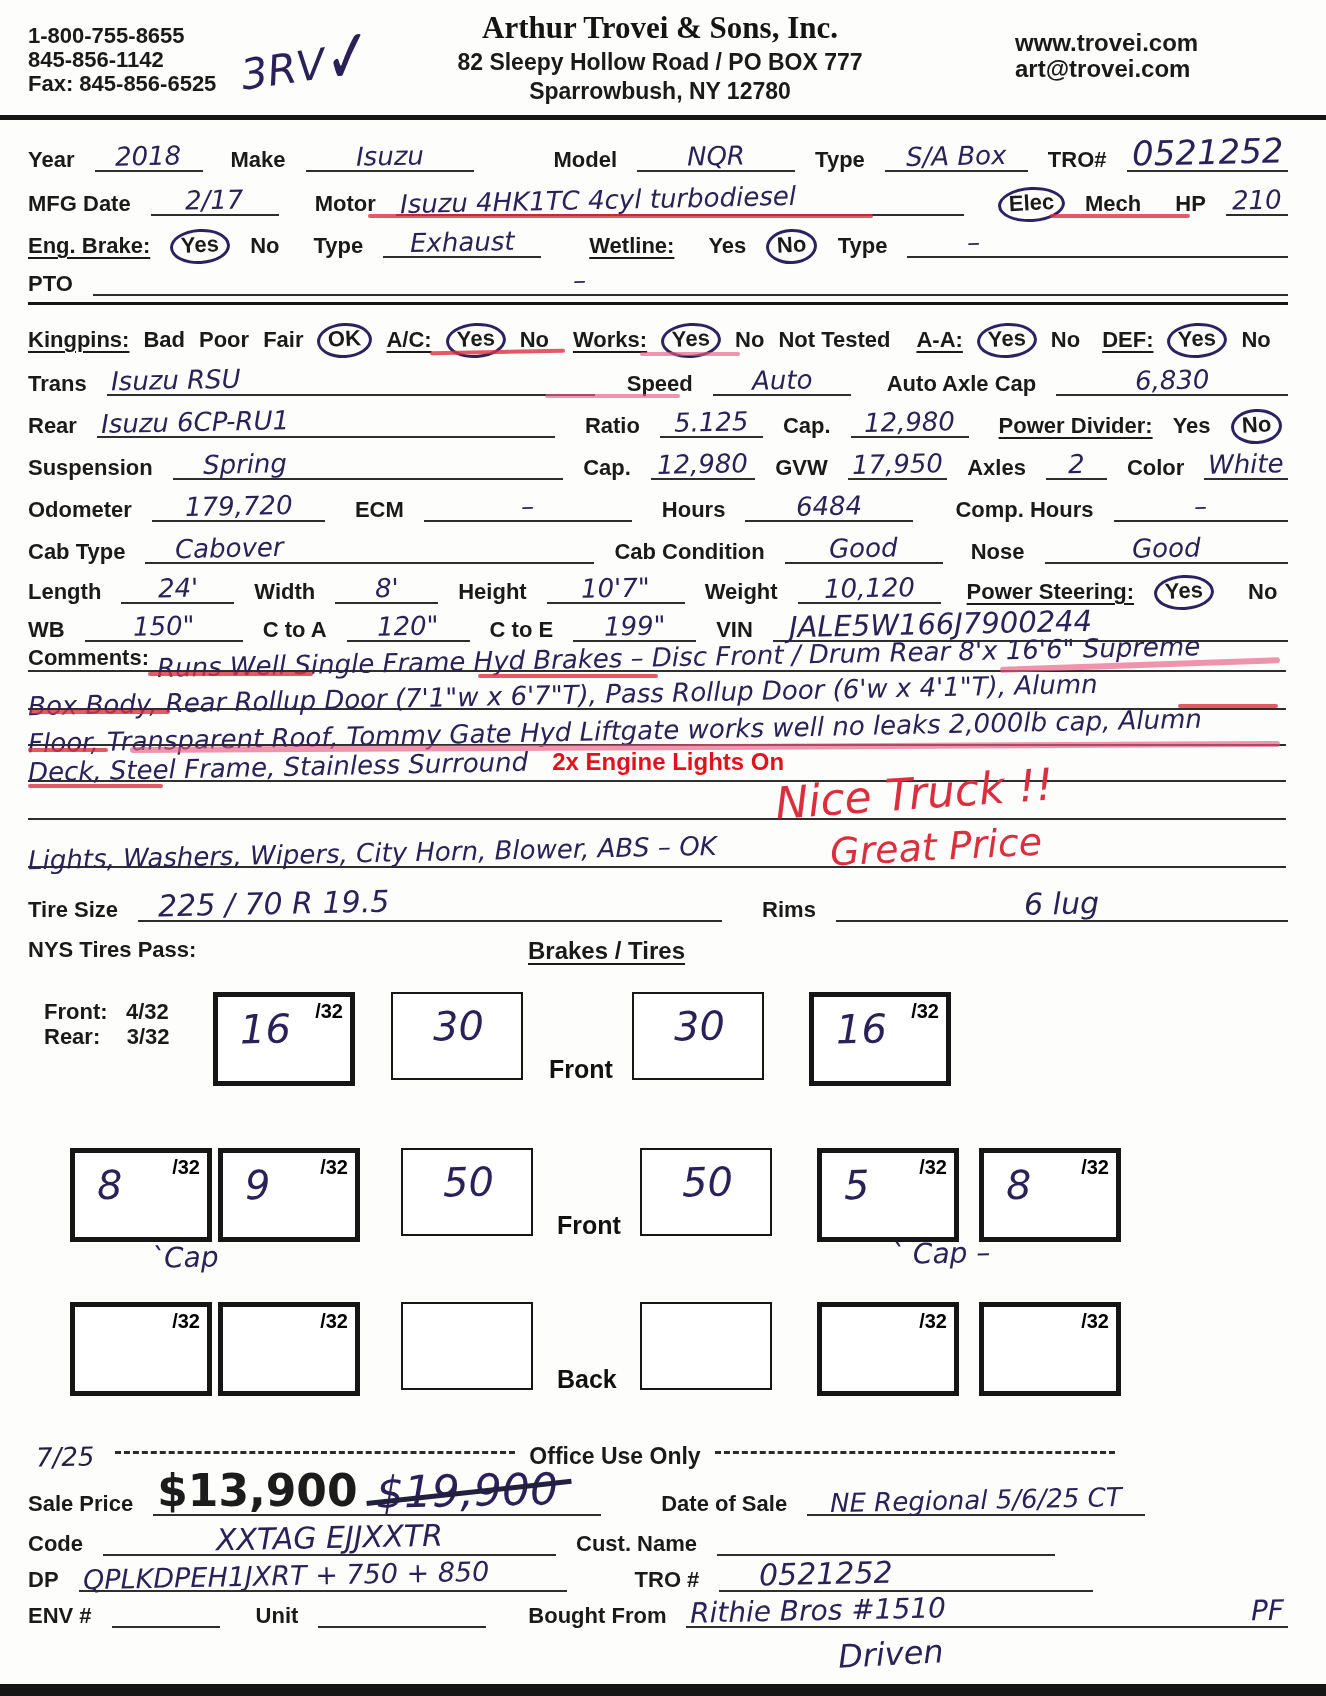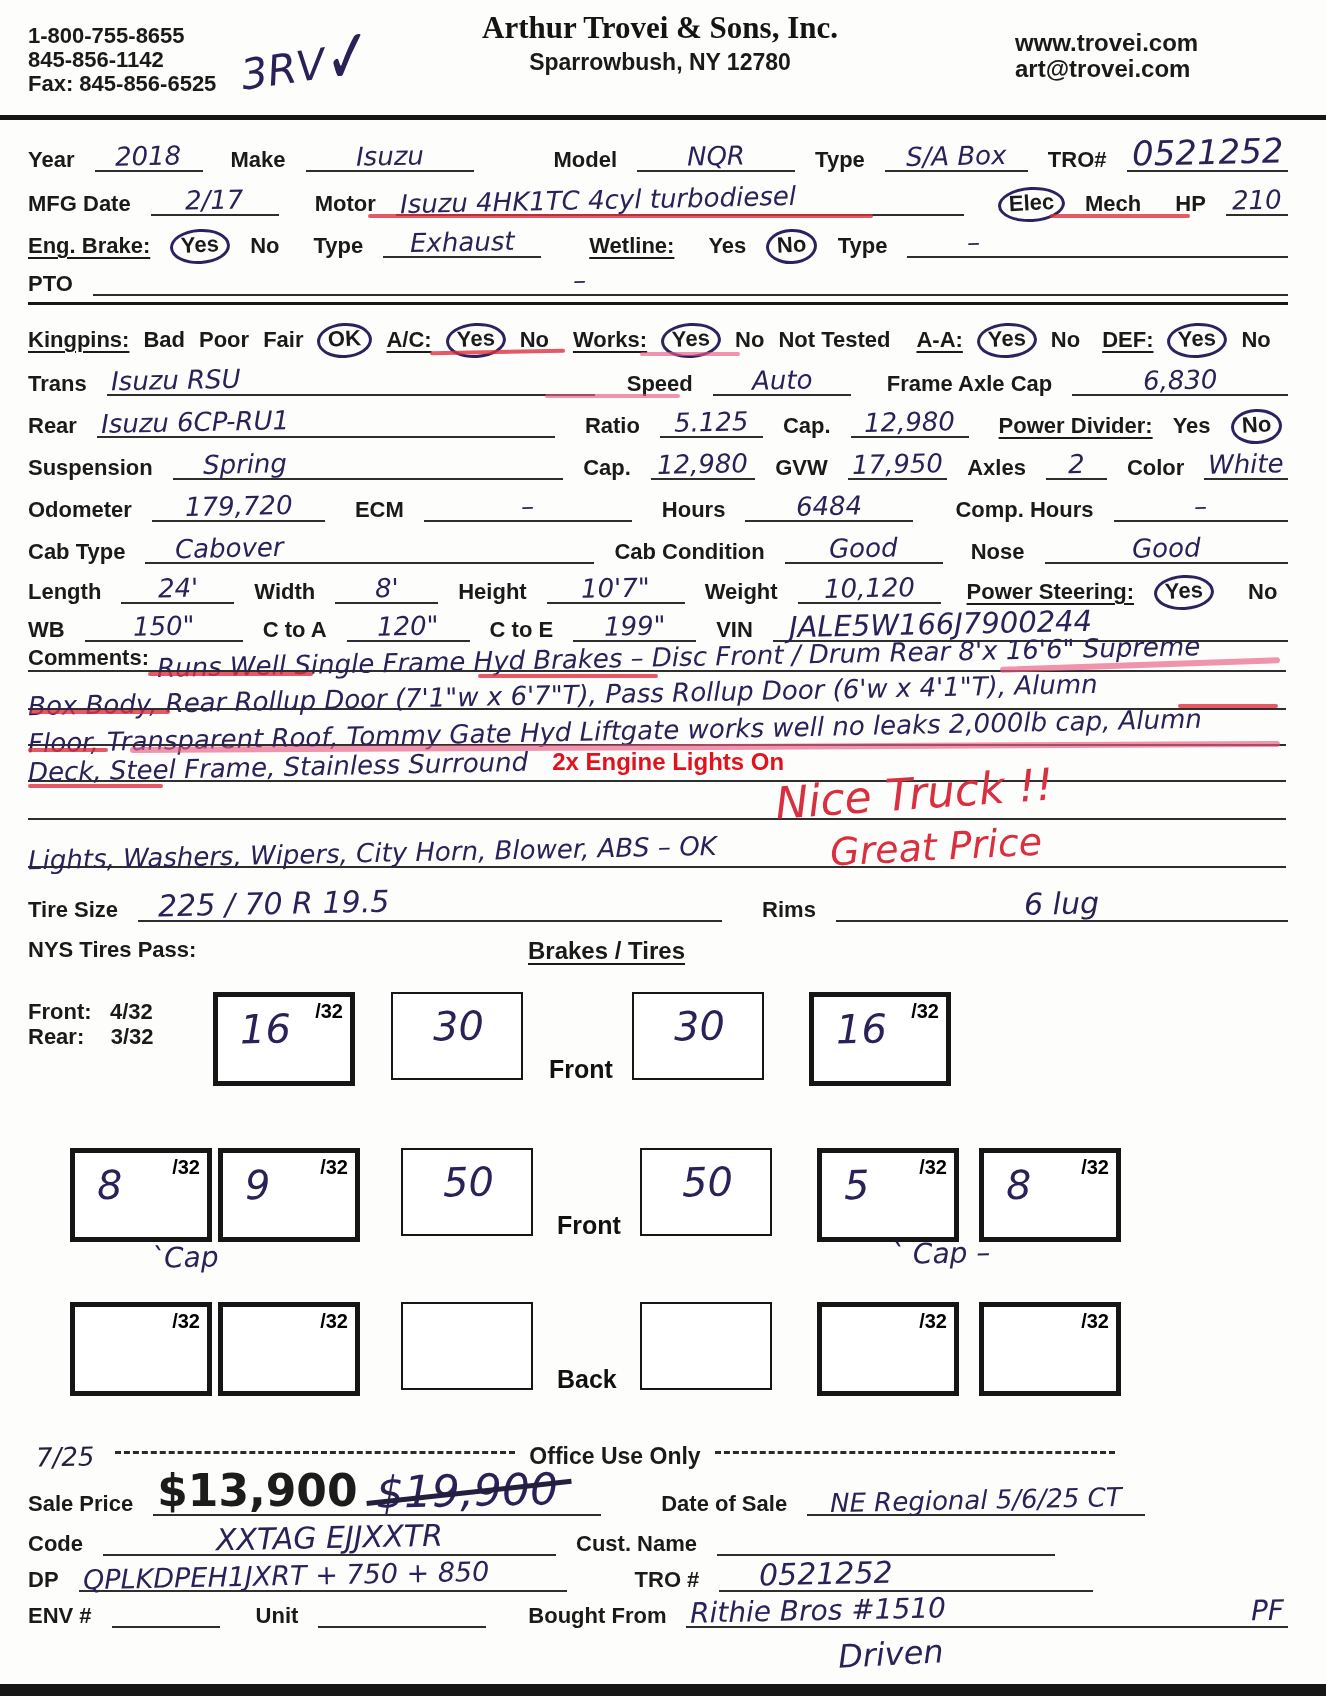--- a/index.html
+++ b/index.html
@@ -42,20 +42,21 @@
   <div style="position:absolute;left:28px;top:24px;line-height:1.45;">
     <div class="lbl">1-800-755-8655</div>
     <div class="lbl">845-856-1142</div>
     <div class="lbl">Fax: 845-856-6525</div>
   </div>
   <div style="position:absolute;left:240px;top:34px;transform:rotate(-7deg);">
     <span class="hw" style="font-size:42px;">3RV</span><span class="hw" style="font-size:56px;transform:scaleY(1.4) rotate(4deg);">✓</span>
   </div>
   <div style="position:absolute;left:330px;top:10px;width:660px;text-align:center;">
     <div style="font-family:'Liberation Serif',serif;font-weight:700;font-size:31px;color:#141414;">Arthur Trovei &amp; Sons, Inc.</div>
+    <div class="lbl" style="font-size:23px;margin-top:4px;">82 Sleepy Hollow Road / PO BOX 777</div>
     <div class="lbl" style="font-size:23px;margin-top:4px;">Sparrowbush, NY 12780</div>
   </div>
   <div style="position:absolute;left:1015px;top:30px;line-height:1.6;">
     <div class="lbl" style="font-size:24px;">www.trovei.com</div>
     <div class="lbl" style="font-size:24px;">art@trovei.com</div>
   </div>
   <div class="hr" style="top:115px;height:5px;"></div>
 
   <div class="row" style="top:134px;height:38px;">
     <span class="lbl">Year</span>
@@ -119,21 +120,21 @@
     <span class="lbl lblu" style="margin-left:8px;">DEF:</span>
     <span class="circ"><span class="lbl">Yes</span></span>
     <span class="lbl">No</span>
   </div>
 
   <div class="row" style="top:354px;height:42px;">
     <span class="lbl">Trans</span>
     <span class="f ta-l" style="width:480px;"><i class="hw">Isuzu RSU</i></span>
     <span class="lbl" style="margin-left:12px;">Speed</span>
     <span class="f" style="width:130px;"><i class="hw">Auto</i></span>
-    <span class="lbl" style="margin-left:16px;">Frame Axle Cap</span>
+    <span class="lbl" style="margin-left:16px;">Auto Axle Cap</span>
     <span class="f grow1"><i class="hw">6,830</i></span>
   </div>
 
   <div class="row" style="top:396px;height:42px;">
     <span class="lbl">Rear</span>
     <span class="f ta-l" style="width:450px;"><i class="hw">Isuzu 6CP-RU1</i></span>
     <span class="lbl" style="margin-left:10px;">Ratio</span>
     <span class="f" style="width:95px;"><i class="hw">5.125</i></span>
     <span class="lbl">Cap.</span>
     <span class="f" style="width:110px;"><i class="hw">12,980</i></span>
@@ -224,21 +225,21 @@
   <div class="row" style="top:878px;height:44px;">
     <span class="lbl">Tire Size</span>
     <span class="f ta-l" style="width:560px;padding-left:20px;"><i class="hw" style="font-size:30px;">225 / 70 R 19.5</i></span>
     <span class="lbl" style="margin-left:20px;">Rims</span>
     <span class="f grow1"><i class="hw" style="font-size:30px;">6 lug</i></span>
   </div>
 
   <span class="lbl" style="position:absolute;left:28px;top:938px;">NYS Tires Pass:</span>
   <span class="lbl lblu" style="position:absolute;left:528px;top:938px;font-size:24px;">Brakes / Tires</span>
 
-  <div style="position:absolute;left:28px;top:1000px;line-height:1.45;">
+  <div style="position:absolute;left:44px;top:1000px;line-height:1.45;">
     <div><span class="lbl">Front:</span>
          <span class="lbl" style="margin-left:14px;">4/32</span></div>
     <div><span class="lbl">Rear:</span>
          <span class="lbl" style="margin-left:22px;">3/32</span></div>
   </div>
 
   <div class="grow" style="top:992px;">
     <div class="bx thick" style="margin-left:185px;">
       <span class="u">/32</span>
         <i class="hw v">16</i>

